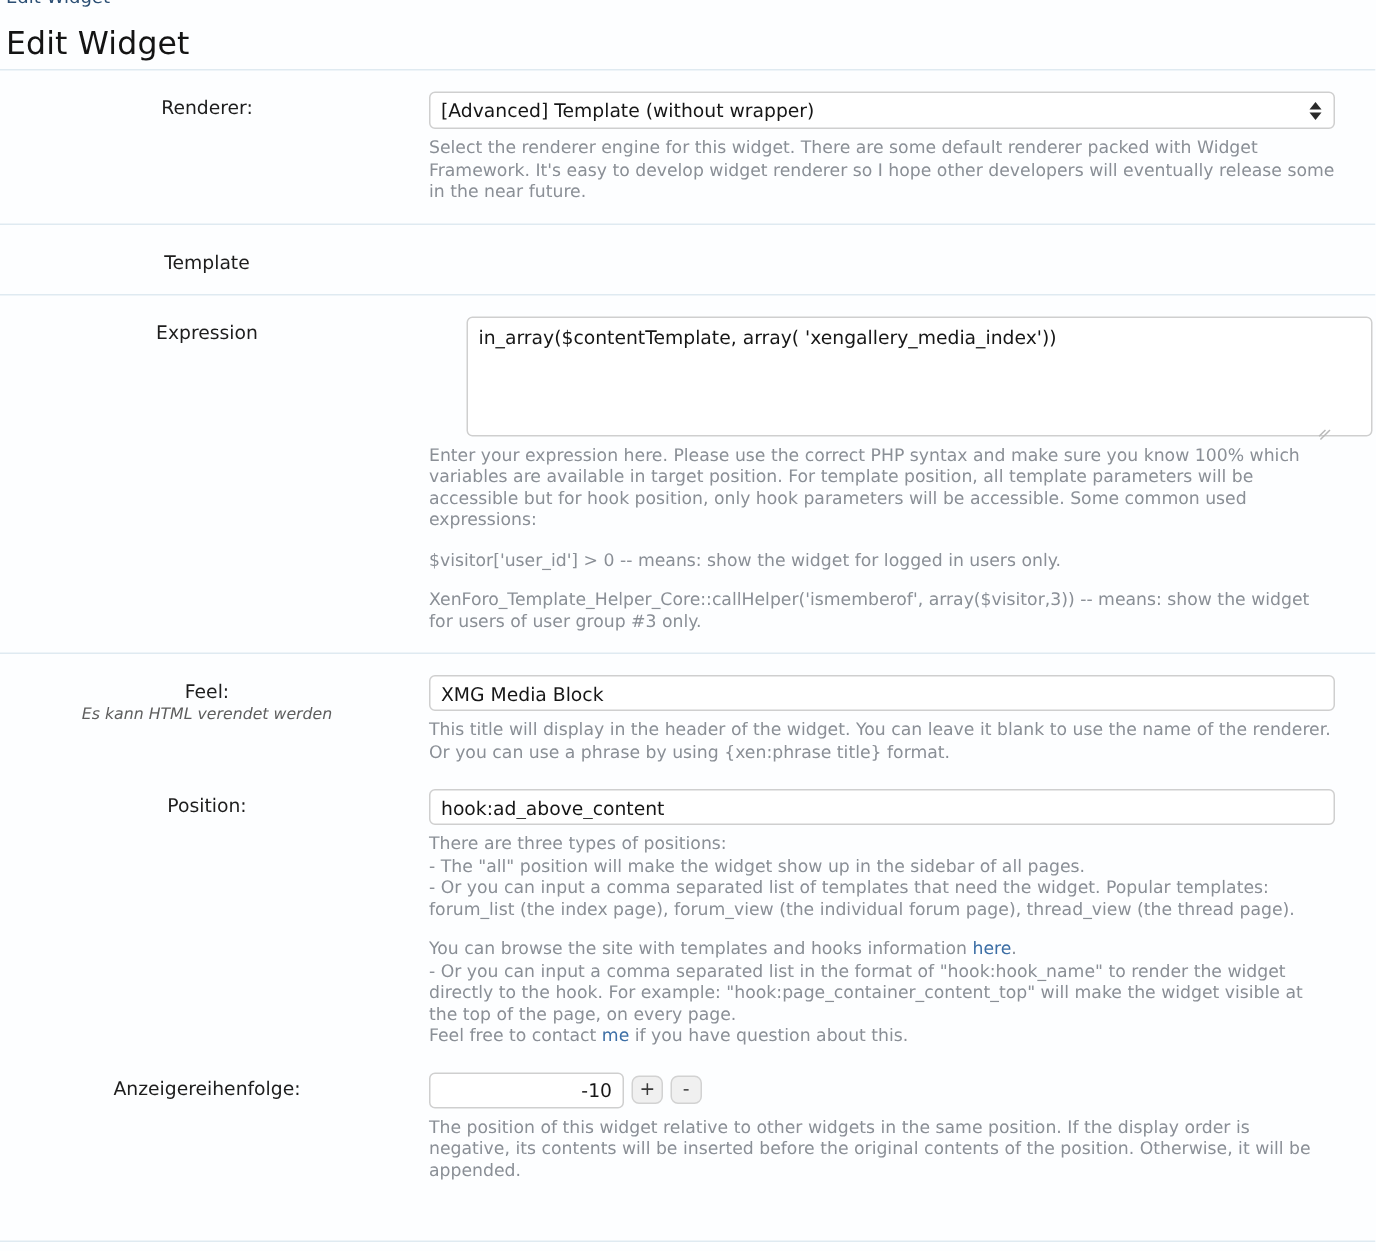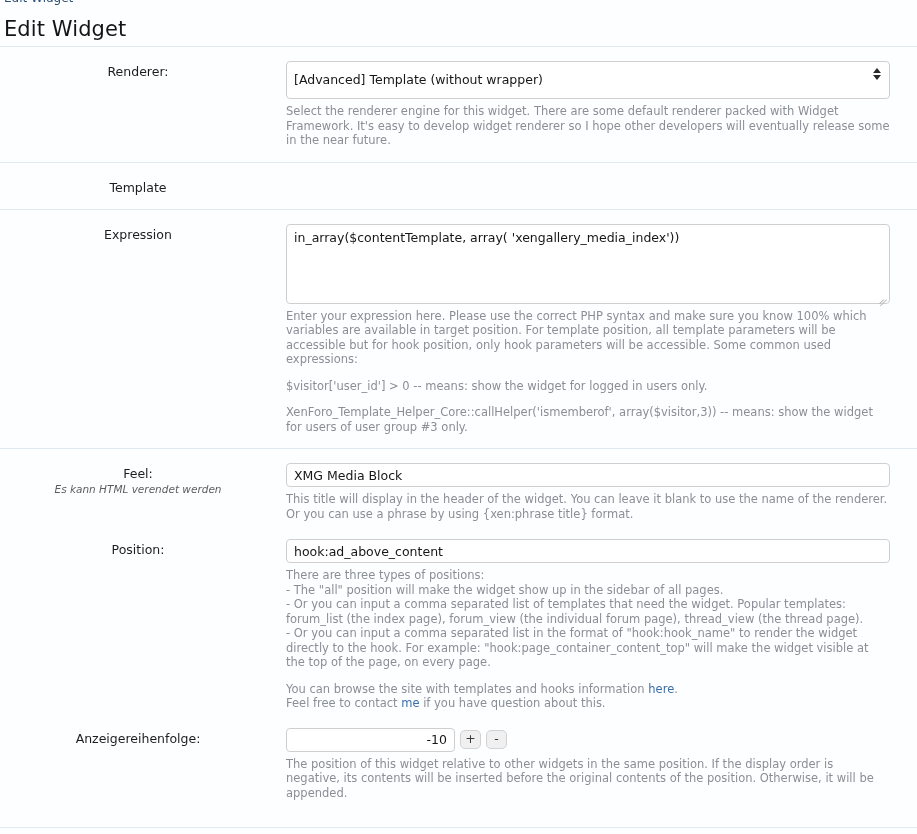--- a/index.html
+++ b/index.html
@@ -74,21 +74,21 @@
     line-height: 16px;
     outline: none;
   }
   .sel-wrap {
     position: relative;
   }
   .sel-input {
     -webkit-appearance: none;
     appearance: none;
     padding-right: 26px;
-    height: 38px;
+    height: 25px;
   }
   .sel-arrow {
     position: absolute;
     right: 9px;
     top: 0;
     height: 25px;
     display: flex;
     flex-direction: column;
     justify-content: center;
     align-items: center;
@@ -101,20 +101,21 @@
     border-left: 4px solid transparent;
     border-right: 4px solid transparent;
   }
   .sel-arrow i.up { border-bottom: 5px solid #2a2a2a; }
   .sel-arrow i.dn { border-top: 5px solid #2a2a2a; }
   .area-input {
     height: 80px;
     resize: none;
     padding-top: 5px;
     overflow: hidden;
+    margin-left: 25px;
   }
   .area-wrap { position: relative; }
   .area-grip {
     position: absolute;
     right: 3px;
     bottom: 3px;
     width: 10px;
     height: 10px;
     pointer-events: none;
   }
@@ -136,21 +137,21 @@
   .hint p:last-child { margin-bottom: 0; }
   .hint a { color: #3c6ea5; text-decoration: none; }
   .hint .tight { margin: 0; }
   .hint .gap { margin-top: 12px; }
   .num-row {
     display: flex;
     align-items: center;
     gap: 5px;
   }
   .num-input {
-    width: 169px;
+    width: 130px;
     box-sizing: border-box;
     font-family: "DejaVu Sans", "Liberation Sans", sans-serif;
     font-size: 12.5px;
     color: #161616;
     background: #ffffff;
     border: 1px solid #cfcfcf;
     border-radius: 4px;
     padding: 4px 7px;
     height: 24px;
     text-align: right;
@@ -267,22 +268,22 @@
   </div>
 
   <div class="ctrl-row" style="margin-top:18px;">
     <div class="ctrl-label">Position:</div>
     <div class="ctrl-body">
       <input class="txt-input" type="text" value="hook:ad_above_content" style="">
       <div class="hint">
         <p class="tight">There are three types of positions:</p>
         <p class="tight">- The "all" position will make the widget show up in the sidebar of all pages.</p>
         <p class="tight">- Or you can input a comma separated list of templates that need the widget. Popular templates: forum_list (the index page), forum_view (the individual forum page), thread_view (the thread page).</p>
+        <p class="tight gap"><span>You can browse the site with templates and hooks information </span><a href="#">here</a><span>.</span></p>
         <p class="tight">- Or you can input a comma separated list in the format of "hook:hook_name" to render the widget directly to the hook. For example: "hook:page_container_content_top" will make the widget visible at the top of the page, on every page.</p>
-        <p class="tight gap"><span>You can browse the site with templates and hooks information </span><a href="#">here</a><span>.</span></p>
         <p class="tight"><span>Feel free to contact </span><a href="#">me</a><span> if you have question about this.</span></p>
       </div>
     </div>
   </div>
 
   <div class="ctrl-row" style="margin-top:17px;">
     <div class="ctrl-label">Anzeigereihenfolge:</div>
     <div class="ctrl-body">
       <div class="num-row">
         <input class="num-input" type="text" value="-10" style="">

